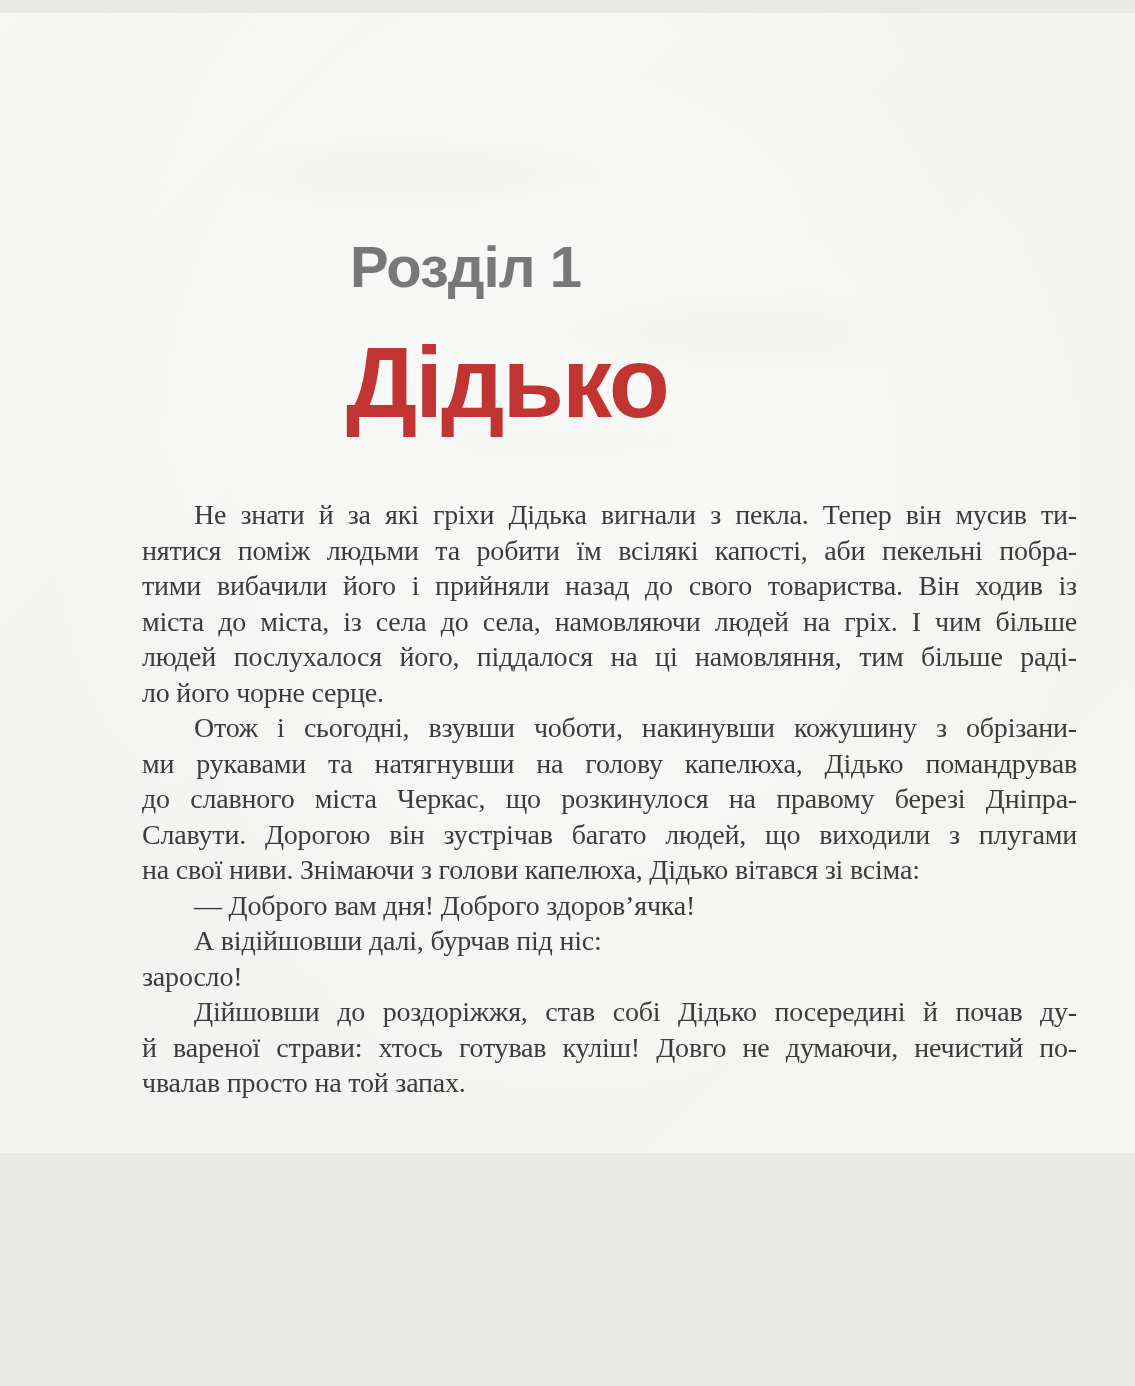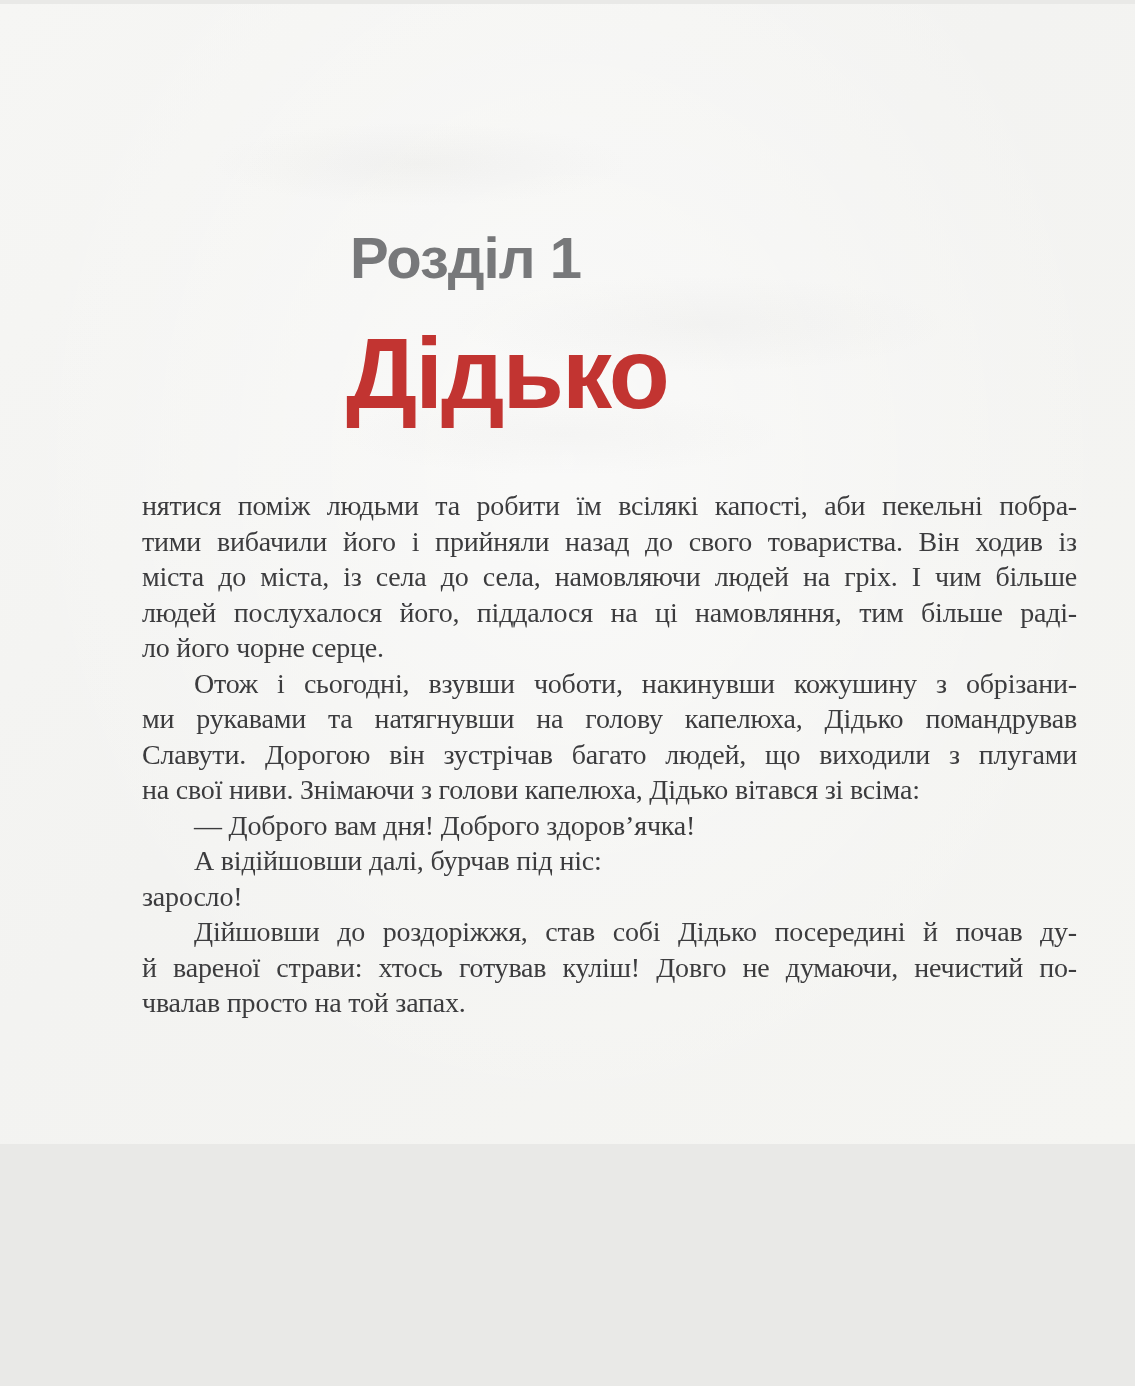--- a/index.html
+++ b/index.html
@@ -4,21 +4,21 @@
 <style>
   html, body {
     margin: 0;
     padding: 0;
     background: #e9e9e7;
   }
   .page {
     position: relative;
     width: 1135px;
     height: 1140px;
-    margin: 4px auto;
+    margin: 13px auto;
     background:
       radial-gradient(ellipse at 50% 40%, rgba(255,255,255,0.55), rgba(0,0,0,0) 70%),
       linear-gradient(135deg, #f6f6f4 0%, #f3f3f1 45%, #f5f5f2 100%);
     overflow: hidden;
     font-family: "Liberation Serif", serif;
   }
   
   .page::before {
     content: "";
     position: absolute;
@@ -83,29 +83,31 @@
   }
 </style>
 </head>
 <body>
 
 <div class="page" style="--title-red: #c23431; --chapter-gray: #77787a; --body-color: #3c3c3e; --pagenum-gray: #8e8e8e;">
   <div class="chapter-label">Розділ 1</div>
   <div class="chapter-title">Дідько</div>
   <div class="body-text">
       <div>
+        <div class="line indent">Не знати й за які гріхи Дідька вигнали з пекла. Тепер він мусив ти-</div>
         <div class="line">нятися поміж людьми та робити їм всілякі капості, аби пекельні побра-</div>
         <div class="line">тими вибачили його і прийняли назад до свого товариства. Він ходив із</div>
         <div class="line">міста до міста, із села до села, намовляючи людей на гріх. І чим більше</div>
         <div class="line">людей послухалося його, піддалося на ці намовляння, тим більше раді-</div>
         <div class="line nojust">ло його чорне серце.</div>
       </div>
       <div>
         <div class="line indent">Отож і сьогодні, взувши чоботи, накинувши кожушину з обрізани-</div>
         <div class="line">ми рукавами та натягнувши на голову капелюха, Дідько помандрував</div>
+        <div class="line">до славного міста Черкас, що розкинулося на правому березі Дніпра-</div>
         <div class="line">Славути. Дорогою він зустрічав багато людей, що виходили з плугами</div>
         <div class="line nojust">на свої ниви. Знімаючи з голови капелюха, Дідько вітався зі всіма:</div>
       </div>
       <div>
         <div class="line nojust indent">— Доброго вам дня! Доброго здоров’ячка!</div>
       </div>
       <div>
         <div class="line nojust indent">А відійшовши далі, бурчав під ніс:</div>
       </div>
       <div>

